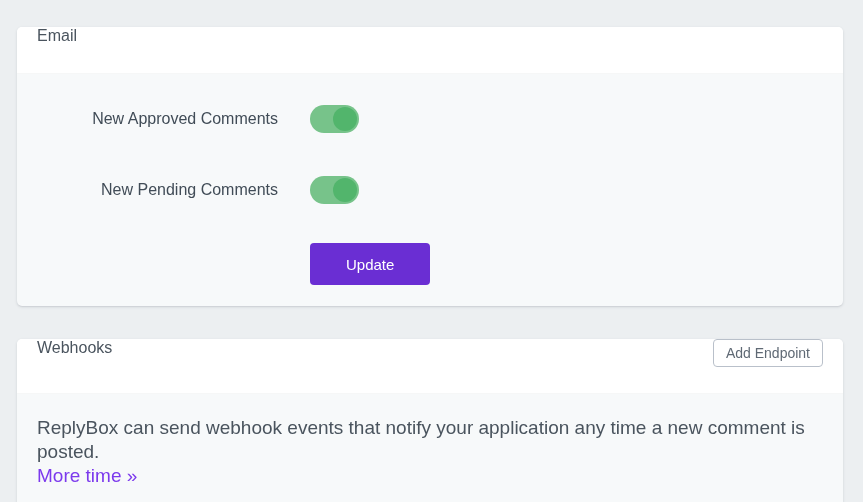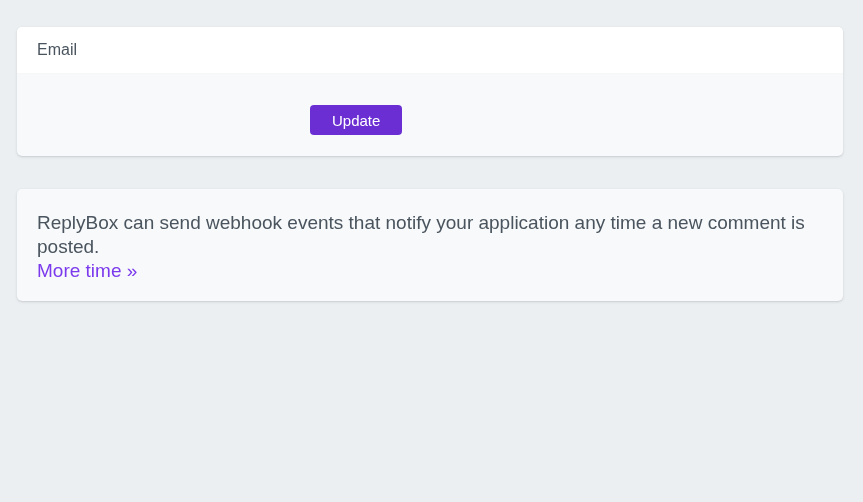--- a/index.html
+++ b/index.html
@@ -13,21 +13,20 @@
   .card {
     width: 826px;
     border-radius: 5px;
     overflow: hidden;
     background: var(--card-body-bg, #f7f9fa);
     box-shadow: 0 1px 3px rgba(40,50,60,.13), 0 1px 1px rgba(40,50,60,.06);
   }
   .card-header {
     background: var(--card-header-bg, #ffffff);
     display: flex;
-    align-items: center;
     padding: 0 20px;
     border-bottom: 1px solid rgba(30,40,50,.04);
   }
   .card-title { font-size: 16px; color: var(--heading-text, #4a545e); }
   .email-card .card-header { height: 47px; }
   .email-card .card-body { padding: 31px 20px 21px; }
   .form-row {
     display: grid;
     grid-template-columns: 241px 1fr;
     column-gap: 32px;
@@ -45,22 +44,22 @@
   }
   .toggle .knob {
     position: absolute; top: 2px; right: 2px;
     width: 24px; height: 24px;
     border-radius: 50%;
     background: var(--toggle-knob, #52b56c);
   }
   .btn-update {
     grid-column: 2;
     justify-self: start;
-    height: 30px;
-    padding: 0 22px;
+    height: 42px;
+    padding: 0 36px;
     background: var(--accent-purple, #6a2ed3);
     color: #ffffff;
     font-size: 15px;
     font-family: inherit;
     border: none;
     border-radius: 4px;
     cursor: pointer;
   }
   .webhooks-card { margin-top: 33px; }
   .webhooks-card .card-header { height: 55px; justify-content: space-between; }
@@ -89,24 +88,44 @@
   }
 </style>
 </head>
 <body>
 
 <section class="card email-card">
   <div class="card-header">
     <span class="card-title">Email</span>
   </div>
   <div class="card-body">
+    <div class="form-row r1">
+      <span class="form-label">New Approved Comments</span>
+      <div>
+        <div class="toggle" role="switch">
+          <div class="knob"></div>
+        </div>
+      </div>
+    </div>
+    <div class="form-row r2">
+      <span class="form-label">New Pending Comments</span>
+      <div>
+        <div class="toggle" role="switch">
+          <div class="knob"></div>
+        </div>
+      </div>
+    </div>
     <div class="form-row">
       <button class="btn-update">Update</button>
     </div>
   </div>
 </section>
 
 <section class="card webhooks-card">
+  <div class="card-header">
+    <span class="card-title">Webhooks</span>
+    <button class="btn-outline">Add Endpoint</button>
+  </div>
   <div class="card-body">
     <p>ReplyBox can send webhook events that notify your application any time a new comment is posted.</p>
     <a class="link" href="#">More time »</a>
   </div>
 </section>
 
 </body></html>

